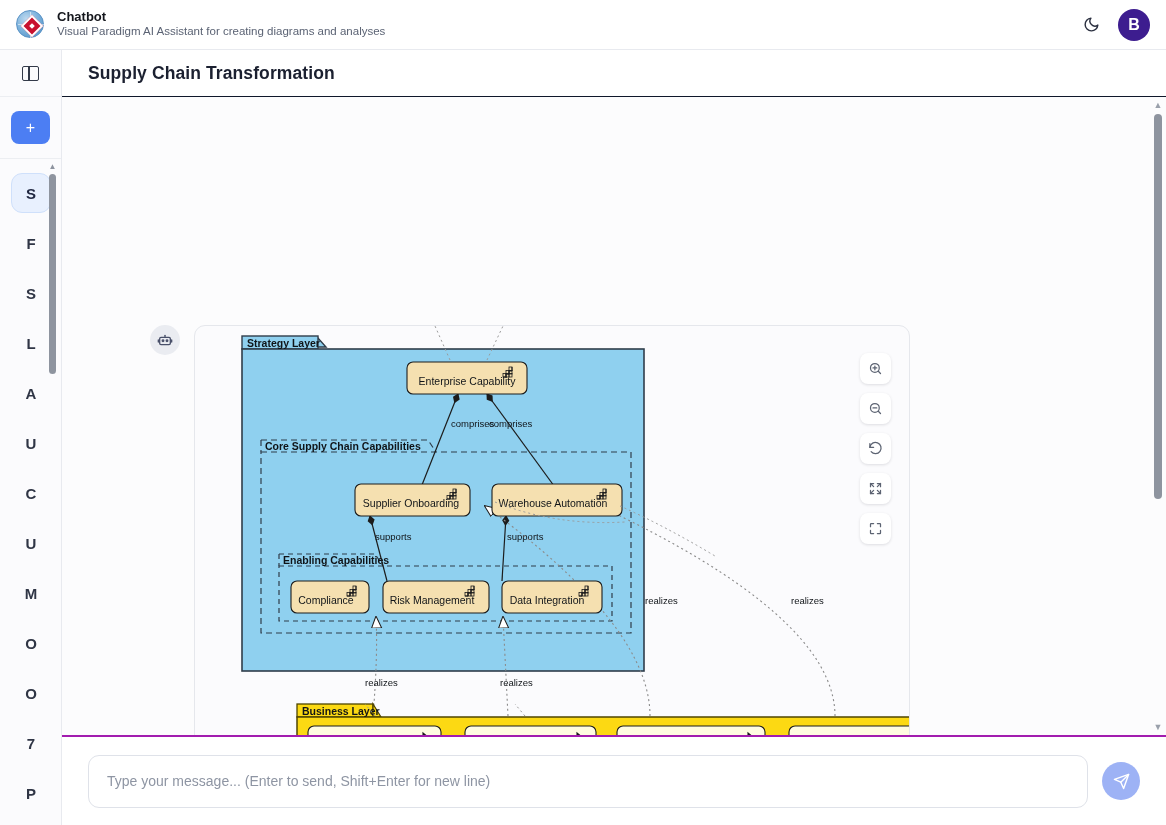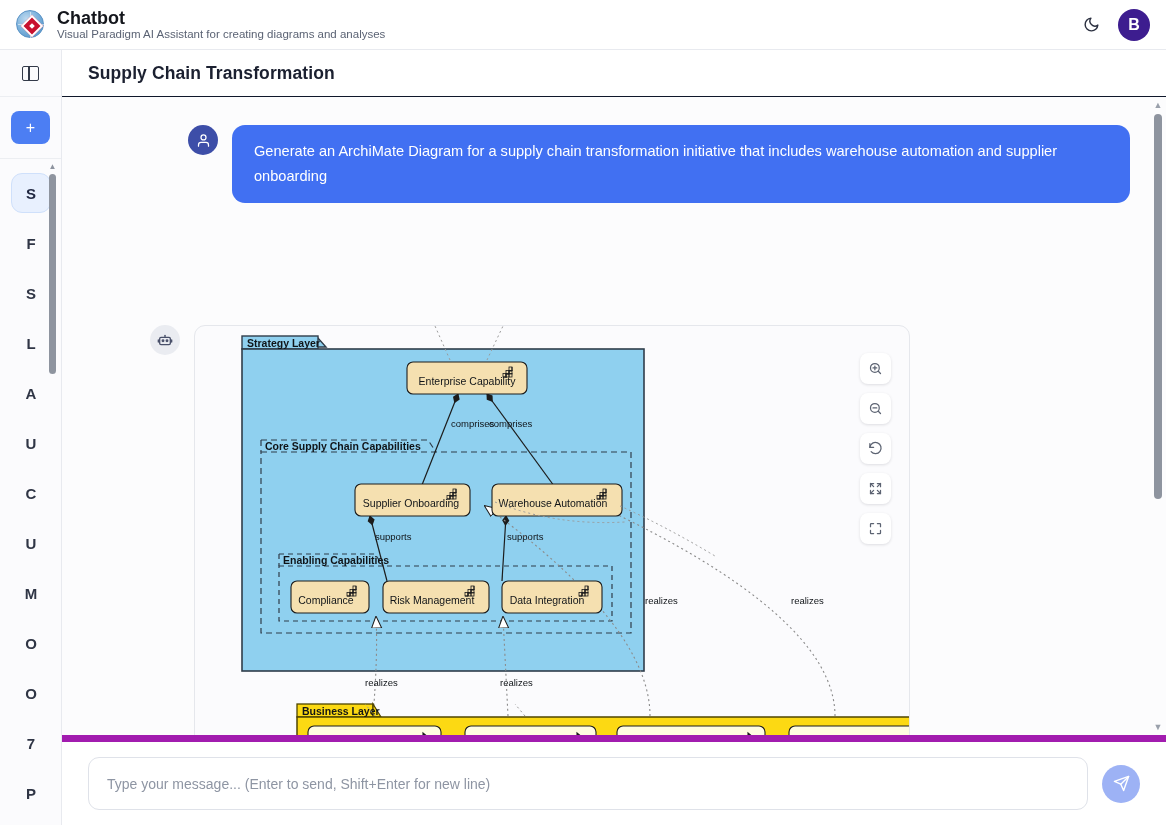--- a/index.html
+++ b/index.html
@@ -36,21 +36,21 @@
   .logo .diamond {
     position:absolute; left:8px; top:8px; width:16px; height:16px;
     background:#c8102e; transform:rotate(45deg);
     border:2px solid #ffffff;
   }
   .logo .diamond::after{
     content:""; position:absolute; left:4px; top:4px; width:4px; height:4px;
     background:#ffffff;
   }
   .brand-text { line-height:1.15; }
-  .brand-title { font-size:18px; font-weight:bold; color:#14161c; }
+  .brand-title { font-size:13px; font-weight:bold; color:#14161c; }
   .brand-sub { font-size:11.5px; color:#5b6374; margin-top:0; }
   .topbar-right { margin-left:auto; display:flex; align-items:center; gap:16px; }
   .moon { width:22px; height:22px; display:flex; align-items:center; justify-content:center;
           color:#2b3040; cursor:pointer; }
   .avatar {
     width:32px; height:32px; border-radius:50%;
     background:#3d1d8f; color:#ffffff;
     font-size:16px; font-weight:bold;
     display:flex; align-items:center; justify-content:center; cursor:pointer;
   }
@@ -153,21 +153,21 @@
     display:flex; align-items:center; justify-content:center; cursor:pointer; color:#5c6372;
   }
 
   
   .canvas { position:absolute; left:0; top:0; width:894px; height:500px; }
   svg.arch { position:absolute; left:0; top:0; }
 
   
   .composer {
     position:absolute; left:62px; top:735px; width:1104px; height:90px;
-    background:#ffffff; border-top:7px solid #a21caf;
+    background:#ffffff; border-top:2px solid #a21caf;
     display:flex; align-items:center; padding:0 26px; gap:14px;
   }
   .composer-input {
     flex:1; height:53px; border:1px solid #dfe2e9; border-radius:11px;
     padding:0 18px; font-size:14px; color:#2a3040; background:#fff;
     font-family:"Liberation Sans", sans-serif; outline:none;
   }
   .composer-input::placeholder { color:#8e95a3; }
   .sendbtn {
     width:38px; height:38px; border-radius:50%; background:#9db2f5;
@@ -253,29 +253,20 @@
 
   </div>
 </div>
 
 <div class="page-header">
   <div class="page-title">Supply Chain Transformation</div>
 </div>
 
 <div class="chat">
 
-  <div class="msg-user">
-    <div class="user-av">
-      <svg width="15" height="15" viewBox="0 0 24 24" fill="none" stroke="currentColor" stroke-width="2" stroke-linecap="round" stroke-linejoin="round">
-        <path d="M20 21v-2a4 4 0 0 0-4-4H8a4 4 0 0 0-4 4v2"></path>
-          <circle cx="12" cy="7" r="4"></circle>
-        </svg>
-    </div>
-    <div class="bubble-user">Generate an ArchiMate Diagram for a supply chain transformation initiative that includes warehouse automation and supplier onboarding</div>
-  </div>
 
   <div class="msg-bot">
     <div class="bot-av">
       <svg width="16" height="16" viewBox="0 0 24 24" fill="none" stroke="currentColor" stroke-width="2" stroke-linecap="round" stroke-linejoin="round">
         <rect x="4" y="8" width="16" height="11" rx="2"></rect>
           <path d="M12 8V5"></path>
           <circle cx="9" cy="13" r="1.2"></circle>
         <circle cx="15" cy="13" r="1.2"></circle>
           <path d="M2 12v3M22 12v3"></path>
         </svg>

